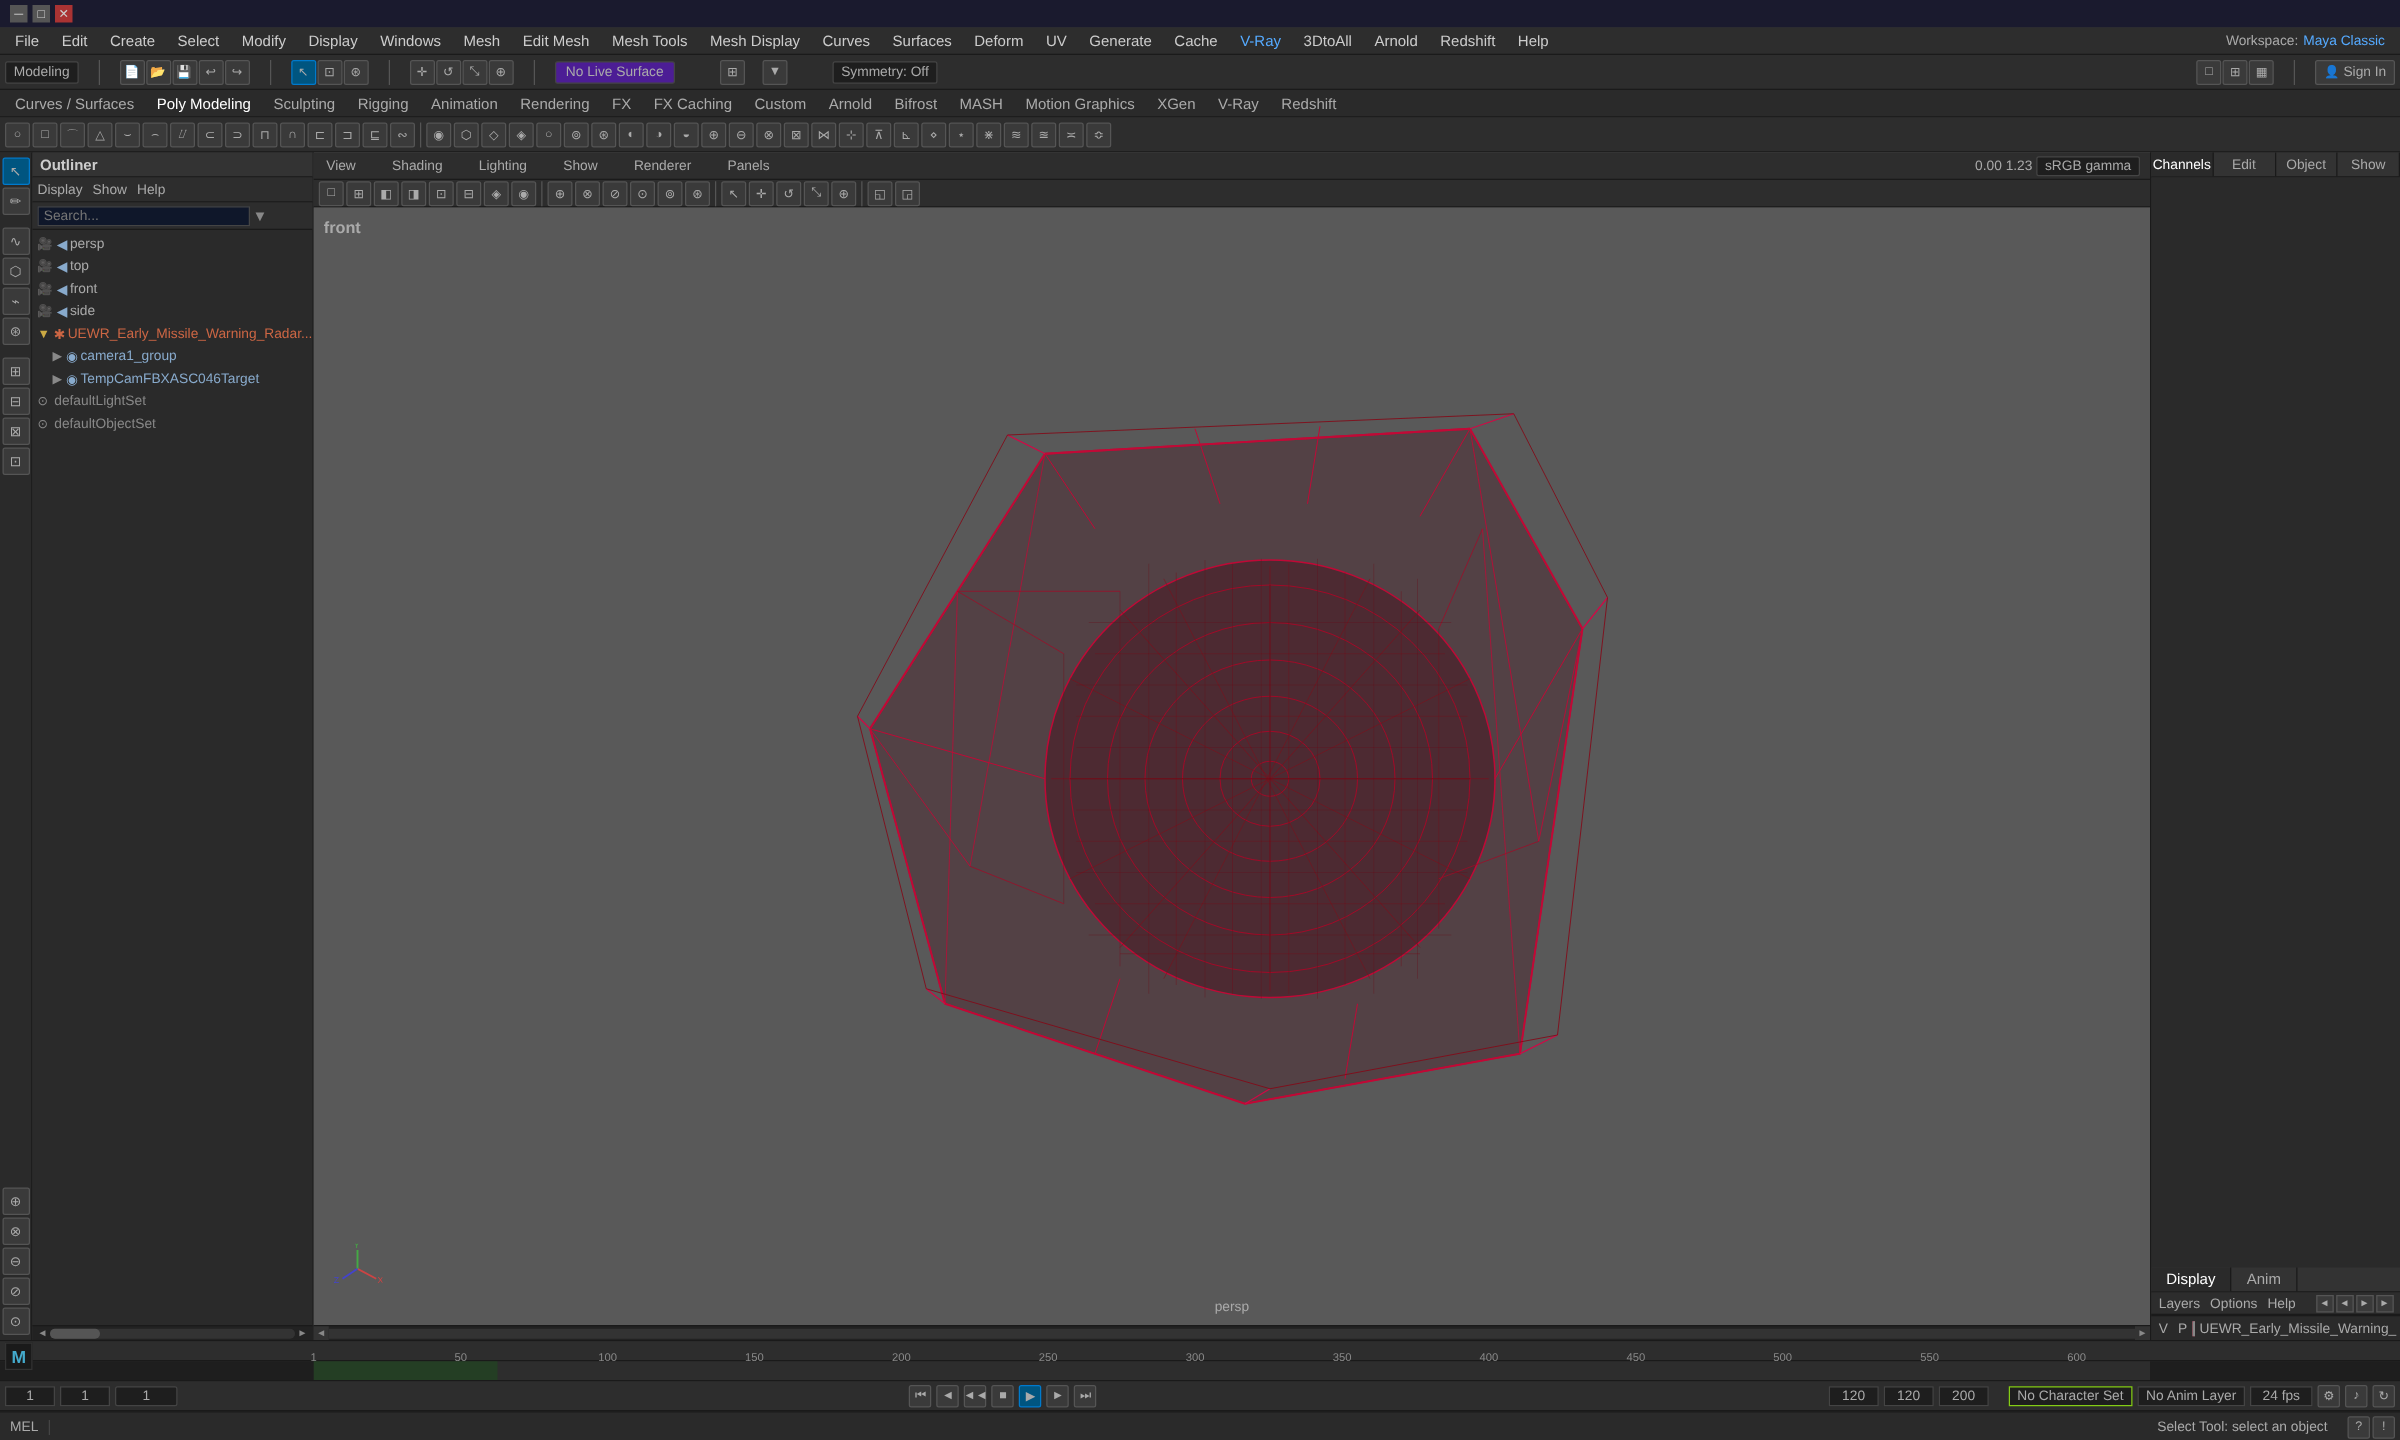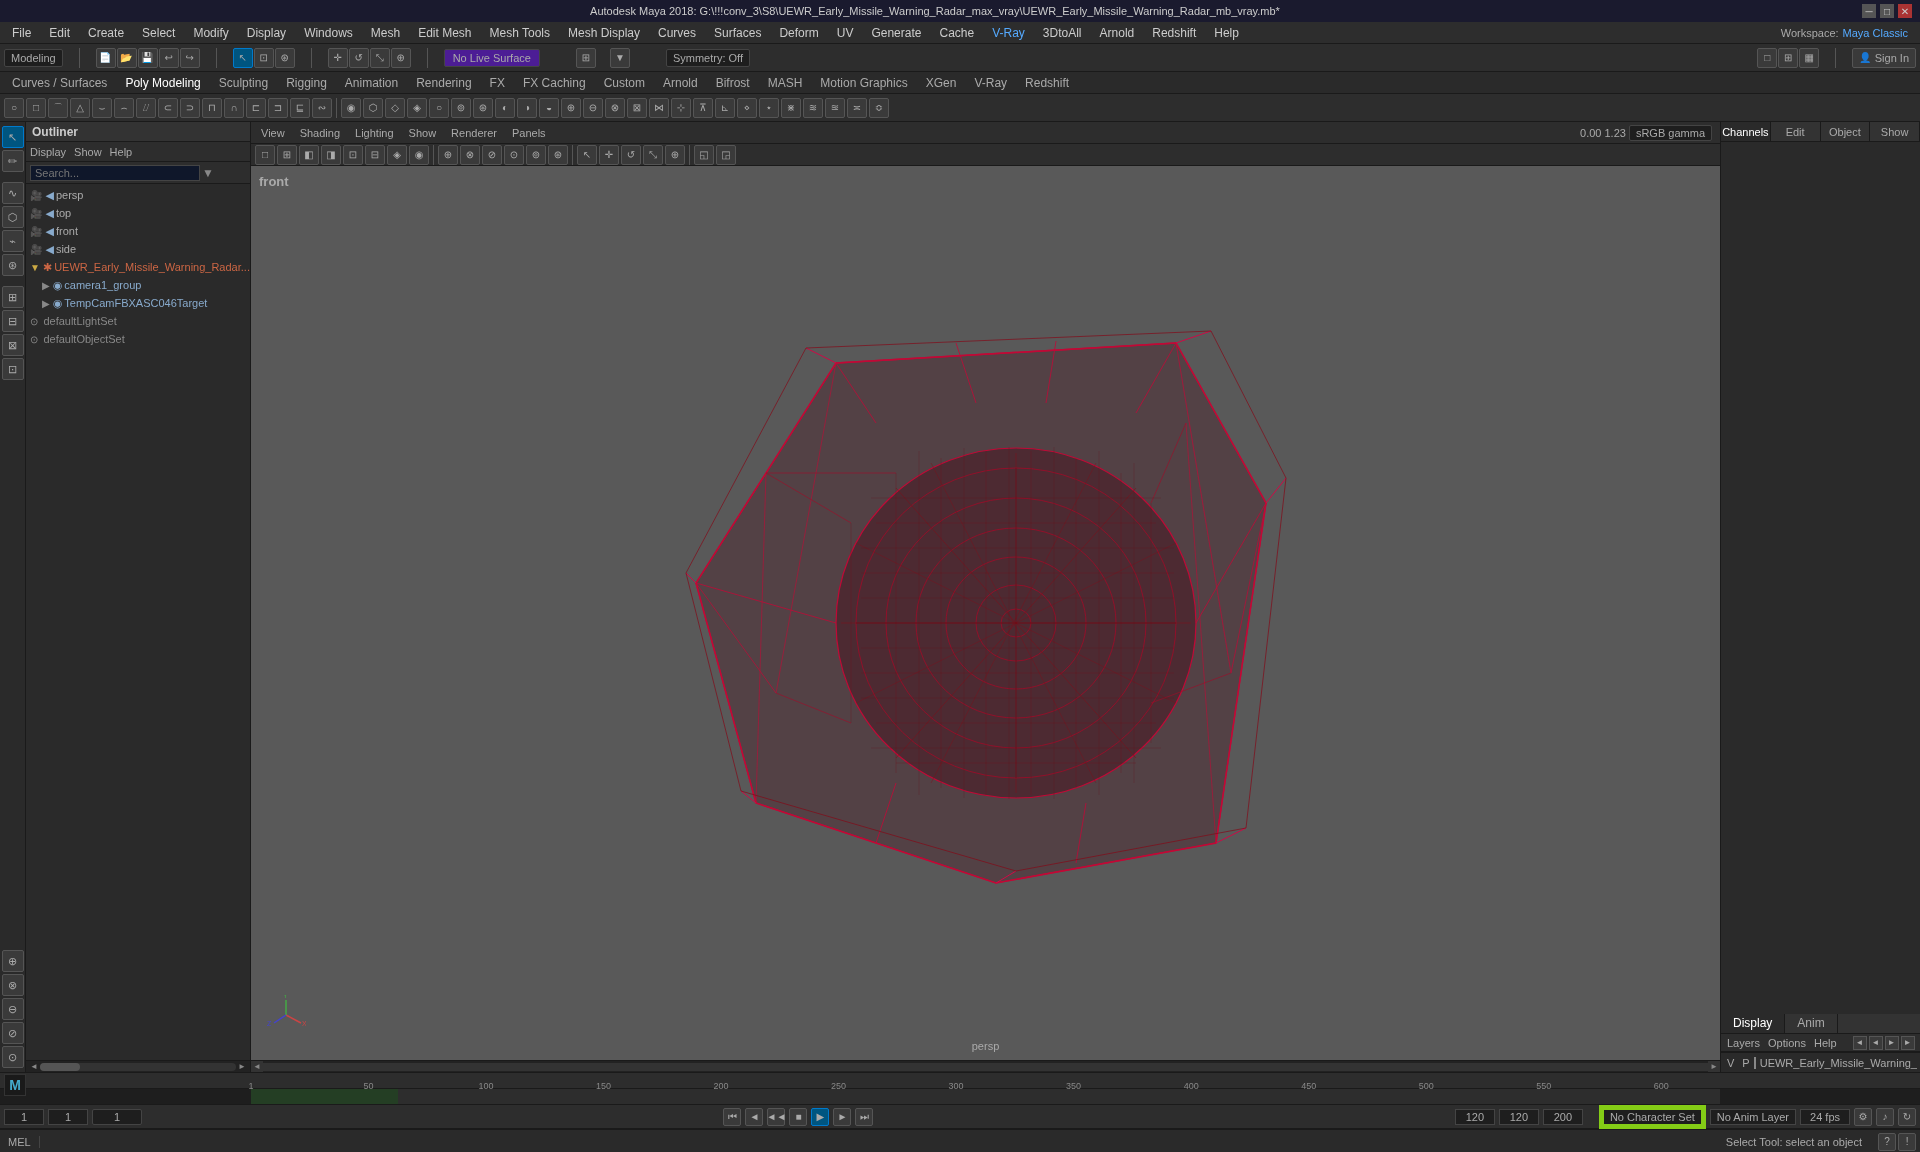--- a/index.html
+++ b/index.html
@@ -215,21 +215,21 @@
       flex-direction: column;
       background: #555555;
       position: relative;
     }
     #viewport-toolbar {
       height: 22px;
       background: #2d2d2d;
       display: flex;
       align-items: center;
       padding: 0 4px;
-      gap: 3px;
+      gap: 17px;
       border-bottom: 1px solid #1a1a1a;
     }
     .viewport-menu-item {
       padding: 2px 6px;
       cursor: pointer;
       color: #aaa;
       font-size: 11px;
       border-radius: 2px;
     }
     #viewport-icons-bar {
@@ -479,21 +479,20 @@
       background: #3a3a3a;
       border: 1px solid #555;
       display: flex; align-items: center; justify-content: center;
       color: #aaa; font-size: 8px; cursor: pointer;
     }
   </style>
 </head>
 <body>
 
 <div id="title-bar">
-  <div style="font-size:11px; color:#ccc; flex:1; text-align:center; white-space:nowrap; overflow:hidden; text-overflow:ellipsis;">Autodesk Maya 2018: G:\!!!conv_3\S8\UEWR_Early_Missile_Warning_Radar_max_vray\UEWR_Early_Missile_Warning_Radar_mb_vray.mb*</div>
   <div class="window-controls">
     <button class="win-btn">─</button>
     <button class="win-btn">□</button>
     <button class="win-btn" style="background:#aa3333;">✕</button>
   </div>
 </div>
 
 <div id="menu-bar">
   <div class="menu-item">File</div>
   <div class="menu-item">Edit</div>
@@ -1004,21 +1003,21 @@
     <div class="transport-btn">⏭</div>
 
     <div class="spacer"></div>
 
     <input type="text" value="120" style="width: 40px; background: rgb(30, 30, 30); border: 1px solid rgb(68, 68, 68); color: rgb(170, 170, 170); text-align: center; font-size: 11px; padding: 1px; outline: none;">
     <input type="text" value="120" style="width: 40px; background: rgb(30, 30, 30); border: 1px solid rgb(68, 68, 68); color: rgb(170, 170, 170); text-align: center; font-size: 11px; padding: 1px; outline: none;">
     <input type="text" value="200" style="width: 40px; background: rgb(30, 30, 30); border: 1px solid rgb(68, 68, 68); color: rgb(170, 170, 170); text-align: center; font-size: 11px; padding: 1px; outline: none;">
 
     <div style="width:8px;"></div>
 
-    <div style="background:#1e1e1e; border:5px solid #84cc16; padding:1px 6px; font-size:11px; color:#aaa; cursor:pointer;">No Character Set</div>
+    <div style="background:#1e1e1e; border:1px solid #84cc16; padding:1px 6px; font-size:11px; color:#aaa; cursor:pointer;">No Character Set</div>
 
     <div style="background:#1e1e1e; border:1px solid #444; padding:1px 6px; font-size:11px; color:#aaa; cursor:pointer;">No Anim Layer</div>
 
     <div style="background:#1e1e1e; border:1px solid #444; padding:1px 6px; font-size:11px; color:#aaa; cursor:pointer; min-width:50px; text-align:center;">24 fps</div>
 
     <div class="transport-btn">⚙</div>
     <div class="transport-btn">♪</div>
     <div class="transport-btn">↻</div>
   </div>
 

